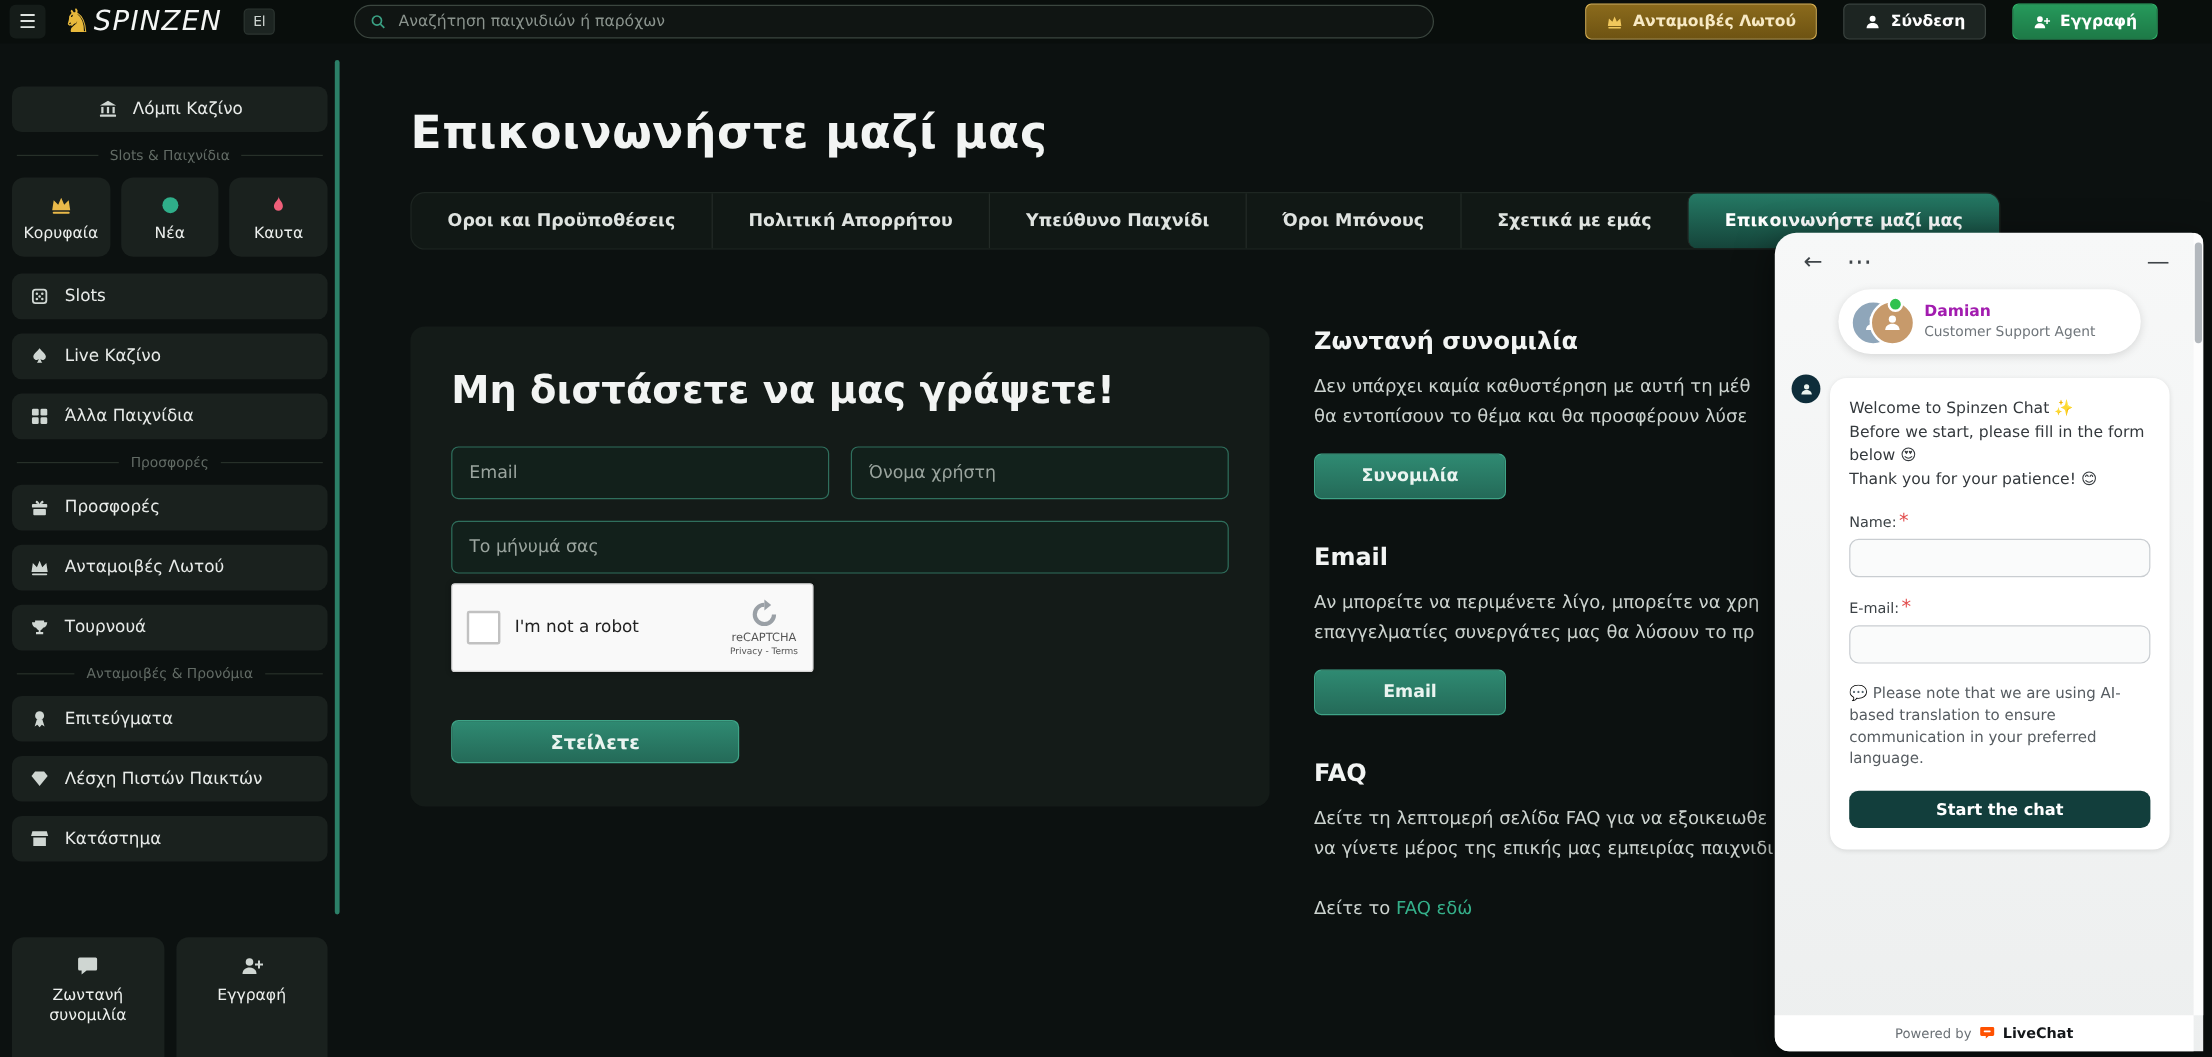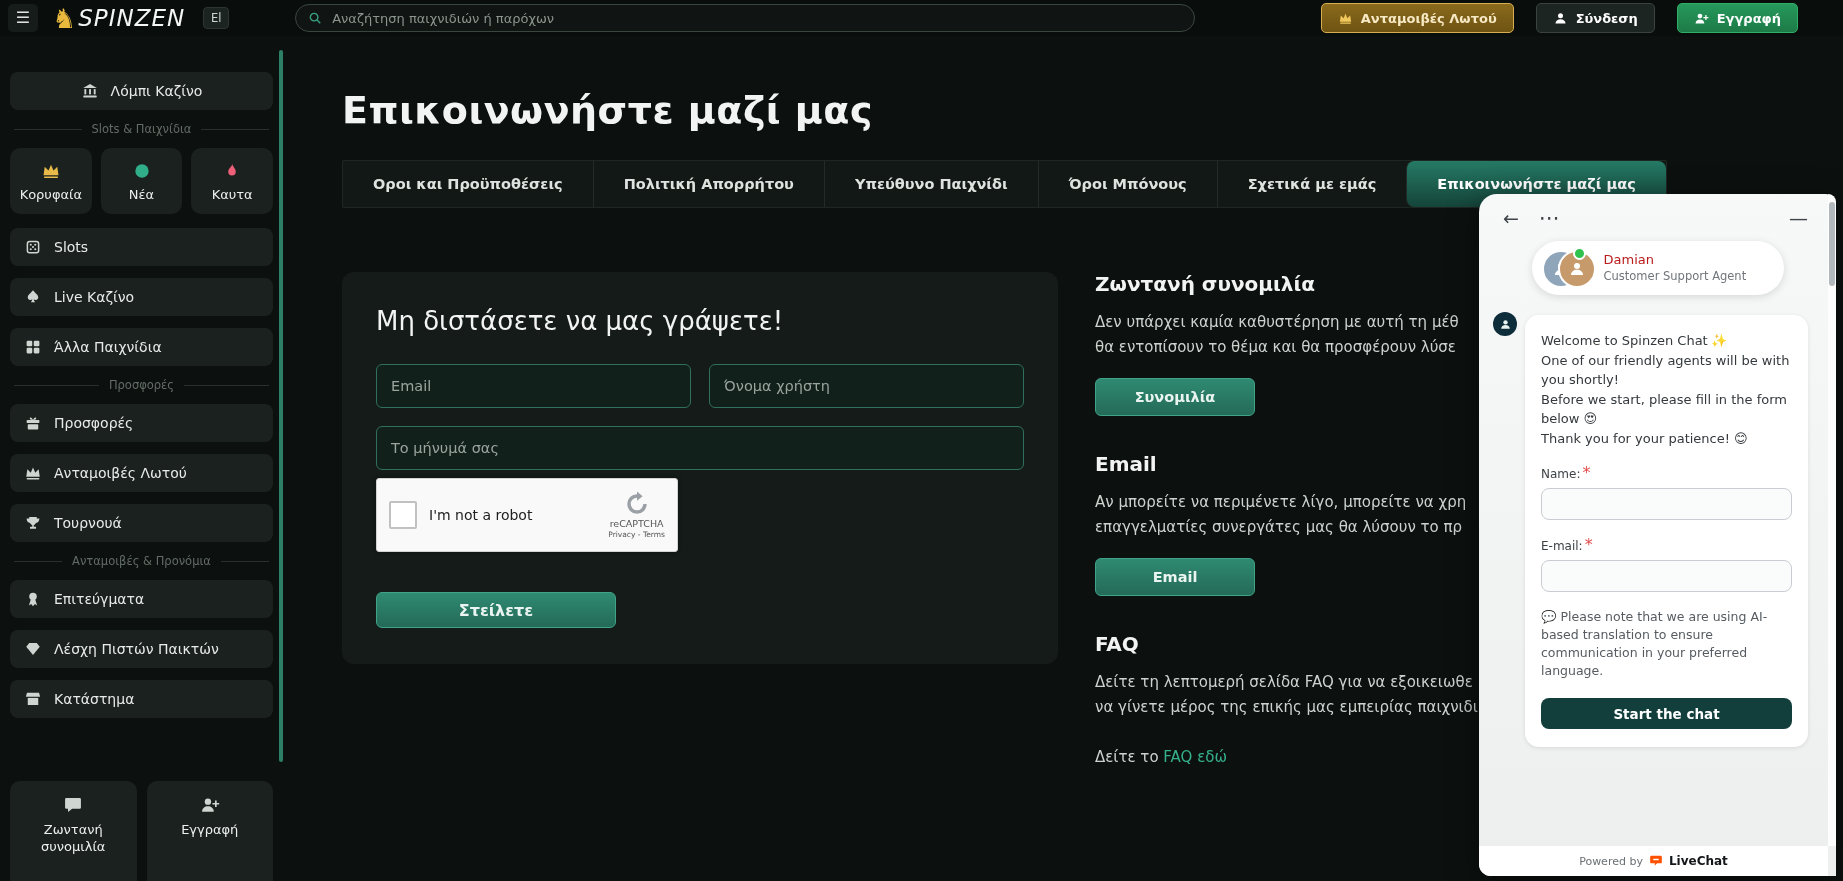--- a/index.html
+++ b/index.html
@@ -52,29 +52,29 @@
   .ic-crown-gold{color:#e9b949;}
   .ic-new{color:#2fae89;}
   .ic-flame{color:#ee5f79;}
   .side-bottom{position:absolute;left:10px;right:10px;bottom:0;display:flex;gap:10px;}
   .side-bottom .tile{height:100px;border-radius:10px 10px 0 0;justify-content:flex-start;padding-top:14px;font-size:13px;line-height:17px;text-align:center;}
   .side-bottom .tile svg{width:20px;height:20px;color:#cfd6d2;}
 
   
   .main{position:absolute;left:283px;top:36px;right:0;bottom:0;padding:52px 0 0 59px;box-sizing:border-box;}
   .page-title{margin:0 0 28px;font-size:38px;font-weight:bold;letter-spacing:.5px;color:#f2f4f3;}
-  .tabs{display:inline-flex;background:#111815;border:1px solid #1e2622;border-radius:1px;overflow:hidden;}
+  .tabs{display:inline-flex;background:#111815;border:1px solid #1e2622;border-radius:12px;overflow:hidden;}
   .tab{height:46px;padding:0 30px;background:transparent;border:none;border-left:1px solid #232b27;
     color:#dfe3e0;font-size:14.5px;font-weight:bold;white-space:nowrap;}
   .tab:first-child{border-left:none;}
   .tab.active{background:linear-gradient(180deg,#257a65,#15443a);color:#fff;border-radius:8px;}
   .content-row{display:flex;gap:37px;margin-top:64px;align-items:flex-start;}
 
   .form-card{width:716px;background:#141b18;border-radius:12px;padding:30px 34px 36px;box-sizing:border-box;}
-  .form-card h2{margin:4px 0 0;font-size:26px;font-weight:normal;color:#f2f4f3;}
+  .form-card h2{margin:4px 0 0;font-size:32px;font-weight:bold;color:#f2f4f3;}
   .input-row{display:flex;gap:18px;margin-top:28px;}
   .g-input{height:44px;background:#12201b;border:1px solid #2f6f5d;border-radius:6px;color:#dfe6e2;
     font-size:14.5px;padding:0 14px;box-sizing:border-box;outline:none;}
   .g-input::placeholder{color:#9aa49e;}
   .input-row .g-input{flex:1;}
   .msg-input{width:100%;margin-top:18px;}
   .recaptcha{width:302px;height:74px;background:#f9f9f9;border:1px solid #d3d3d3;border-radius:3px;
     box-shadow:0 0 4px 1px rgba(0,0,0,.2);margin-top:8px;display:flex;align-items:center;
     padding:0 12px;box-sizing:border-box;color:#212121;}
   .rc-checkbox{width:24px;height:24px;background:#fff;border:2px solid #c1c1c1;border-radius:2px;flex:0 0 auto;}
@@ -107,21 +107,21 @@
     box-sizing:border-box;gap:10px;position:relative;}
   .avatars{position:relative;width:52px;height:36px;flex:0 0 auto;}
   .avatar{position:absolute;width:34px;height:34px;border-radius:50%;border:2px solid #fff;top:0;
     display:flex;align-items:center;justify-content:center;}
   .avatar svg{width:18px;height:18px;color:#fff;}
   .avatar.a1{left:0;background:#8fa6ba;}
   .avatar.a2{left:16px;background:#c79a6b;}
   .status-dot{position:absolute;right:8px;top:-3px;width:9px;height:9px;border-radius:50%;
     background:#2fc24e;border:2px solid #fff;}
   .agent-meta{line-height:16px;}
-  .agent-name{font-size:13px;font-weight:normal;color:#b91c1c;}
+  .agent-name{font-size:13px;font-weight:bold;color:#a21caf;}
   .agent-role{font-size:11.5px;color:#70767b;}
   .author-avatar{position:absolute;left:14px;top:118px;width:24px;height:24px;border-radius:50%;
     background:#0e2d3a;display:flex;align-items:center;justify-content:center;}
   .author-avatar svg{width:13px;height:13px;color:#e9f2ee;}
   .msg-card{margin:20px 28px 0 46px;background:#fff;border-radius:14px;padding:16px 16px 18px;
     box-shadow:0 1px 4px rgba(0,0,0,.1);}
   .msg-line{font-size:13px;line-height:19.5px;color:#34393d;}
   .cw-field{margin-top:15px;}
   .cw-label{font-size:12px;color:#3c4246;}
   .cw-required{color:#e24c4c;margin-left:2px;}
@@ -416,21 +416,20 @@
 
   <div class="author-avatar">
     <svg viewBox="0 0 24 24" fill="currentColor">
         <circle cx="12" cy="8" r="4"></circle>
         <path d="M4 20c0-4.4 3.6-7 8-7s8 2.6 8 7z"></path>
       </svg>
   </div>
 
   <div class="msg-card">
     <div class="msg-line">Welcome to Spinzen Chat ✨</div>
-    <div class="msg-line">One of our friendly agents will be with you shortly!</div>
     <div class="msg-line">Before we start, please fill in the form below 😍</div>
     <div class="msg-line">Thank you for your patience! 😊</div>
 
     <div class="cw-field">
       <span class="cw-label">Name:</span><span class="cw-required">*</span>
       <input class="cw-input" style="">
     </div>
     <div class="cw-field">
       <span class="cw-label">E-mail:</span><span class="cw-required">*</span>
       <input class="cw-input" style="">

